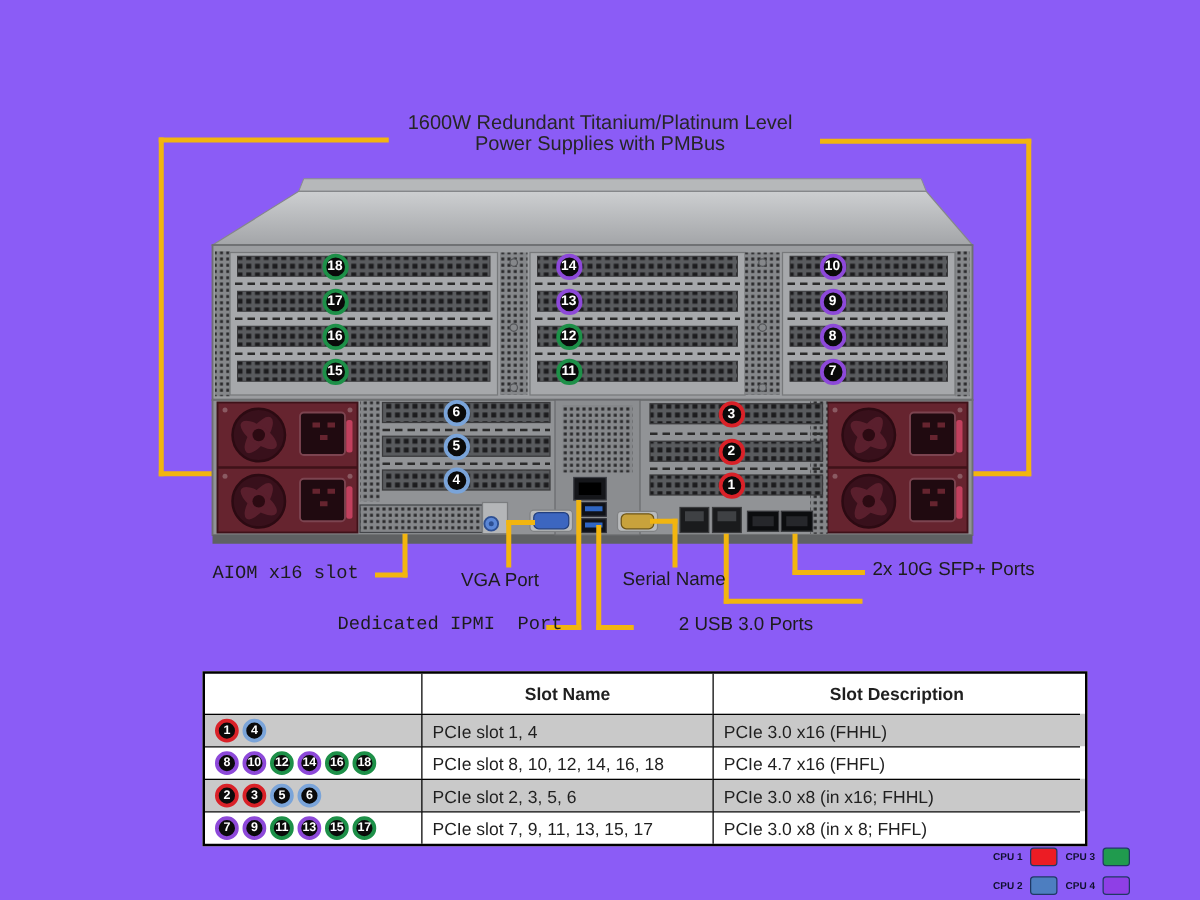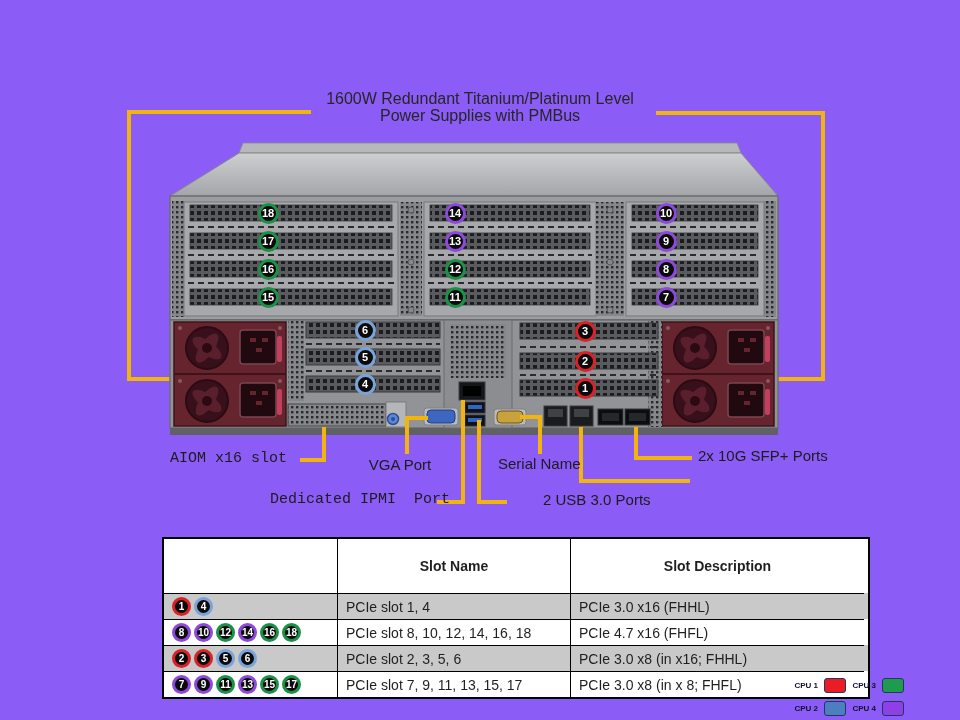--- a/index.html
+++ b/index.html
@@ -15,21 +15,21 @@
   
   .badge{position:absolute;width:15px;height:15px;border-radius:50%;background:#0a0a0a;
          border:3px solid #888;color:#fff;font-size:11px;font-weight:bold;line-height:15px;
          text-align:center;}
   
   #slot-table{position:absolute;left:162px;top:537px;width:704px;border:2px solid #000;background:#fff;}
   .trow{display:grid;grid-template-columns:173px 233px 294px;}
   .tcell{border-left:1px solid #000;border-top:1px solid #000;display:flex;align-items:center;
          font-size:14px;padding:0 0 0 8px;height:25px;overflow:hidden;white-space:pre;}
   .trow .tcell:first-child{border-left:none;}
-  .trow.head .tcell{border-top:none;height:24px;font-weight:bold;justify-content:center;padding:15px;}
+  .trow.head .tcell{border-top:none;height:24px;font-weight:bold;justify-content:center;padding:4px;}
   .trow.shade{background:#c9c9c9;}
   .tbadge{display:inline-block;width:13px;height:13px;border-radius:50%;background:#0a0a0a;
           border:3px solid #888;color:#fff;font-size:10px;font-weight:bold;line-height:13px;
           text-align:center;margin-right:3px;flex:0 0 auto;}
   
   #legend{position:absolute;left:792px;top:678px;width:160px;text-align:right;}
   .leg-row{display:flex;align-items:center;height:14px;margin-bottom:9px;}
   .leg-item{display:flex;align-items:center;width:58px;}
   .leg-label{font-size:8px;font-weight:bold;color:#10102e;width:26px;}
   .leg-swatch{width:20px;height:13px;border-radius:3px;border:1.5px solid #1f3864;margin-left:6px;}

